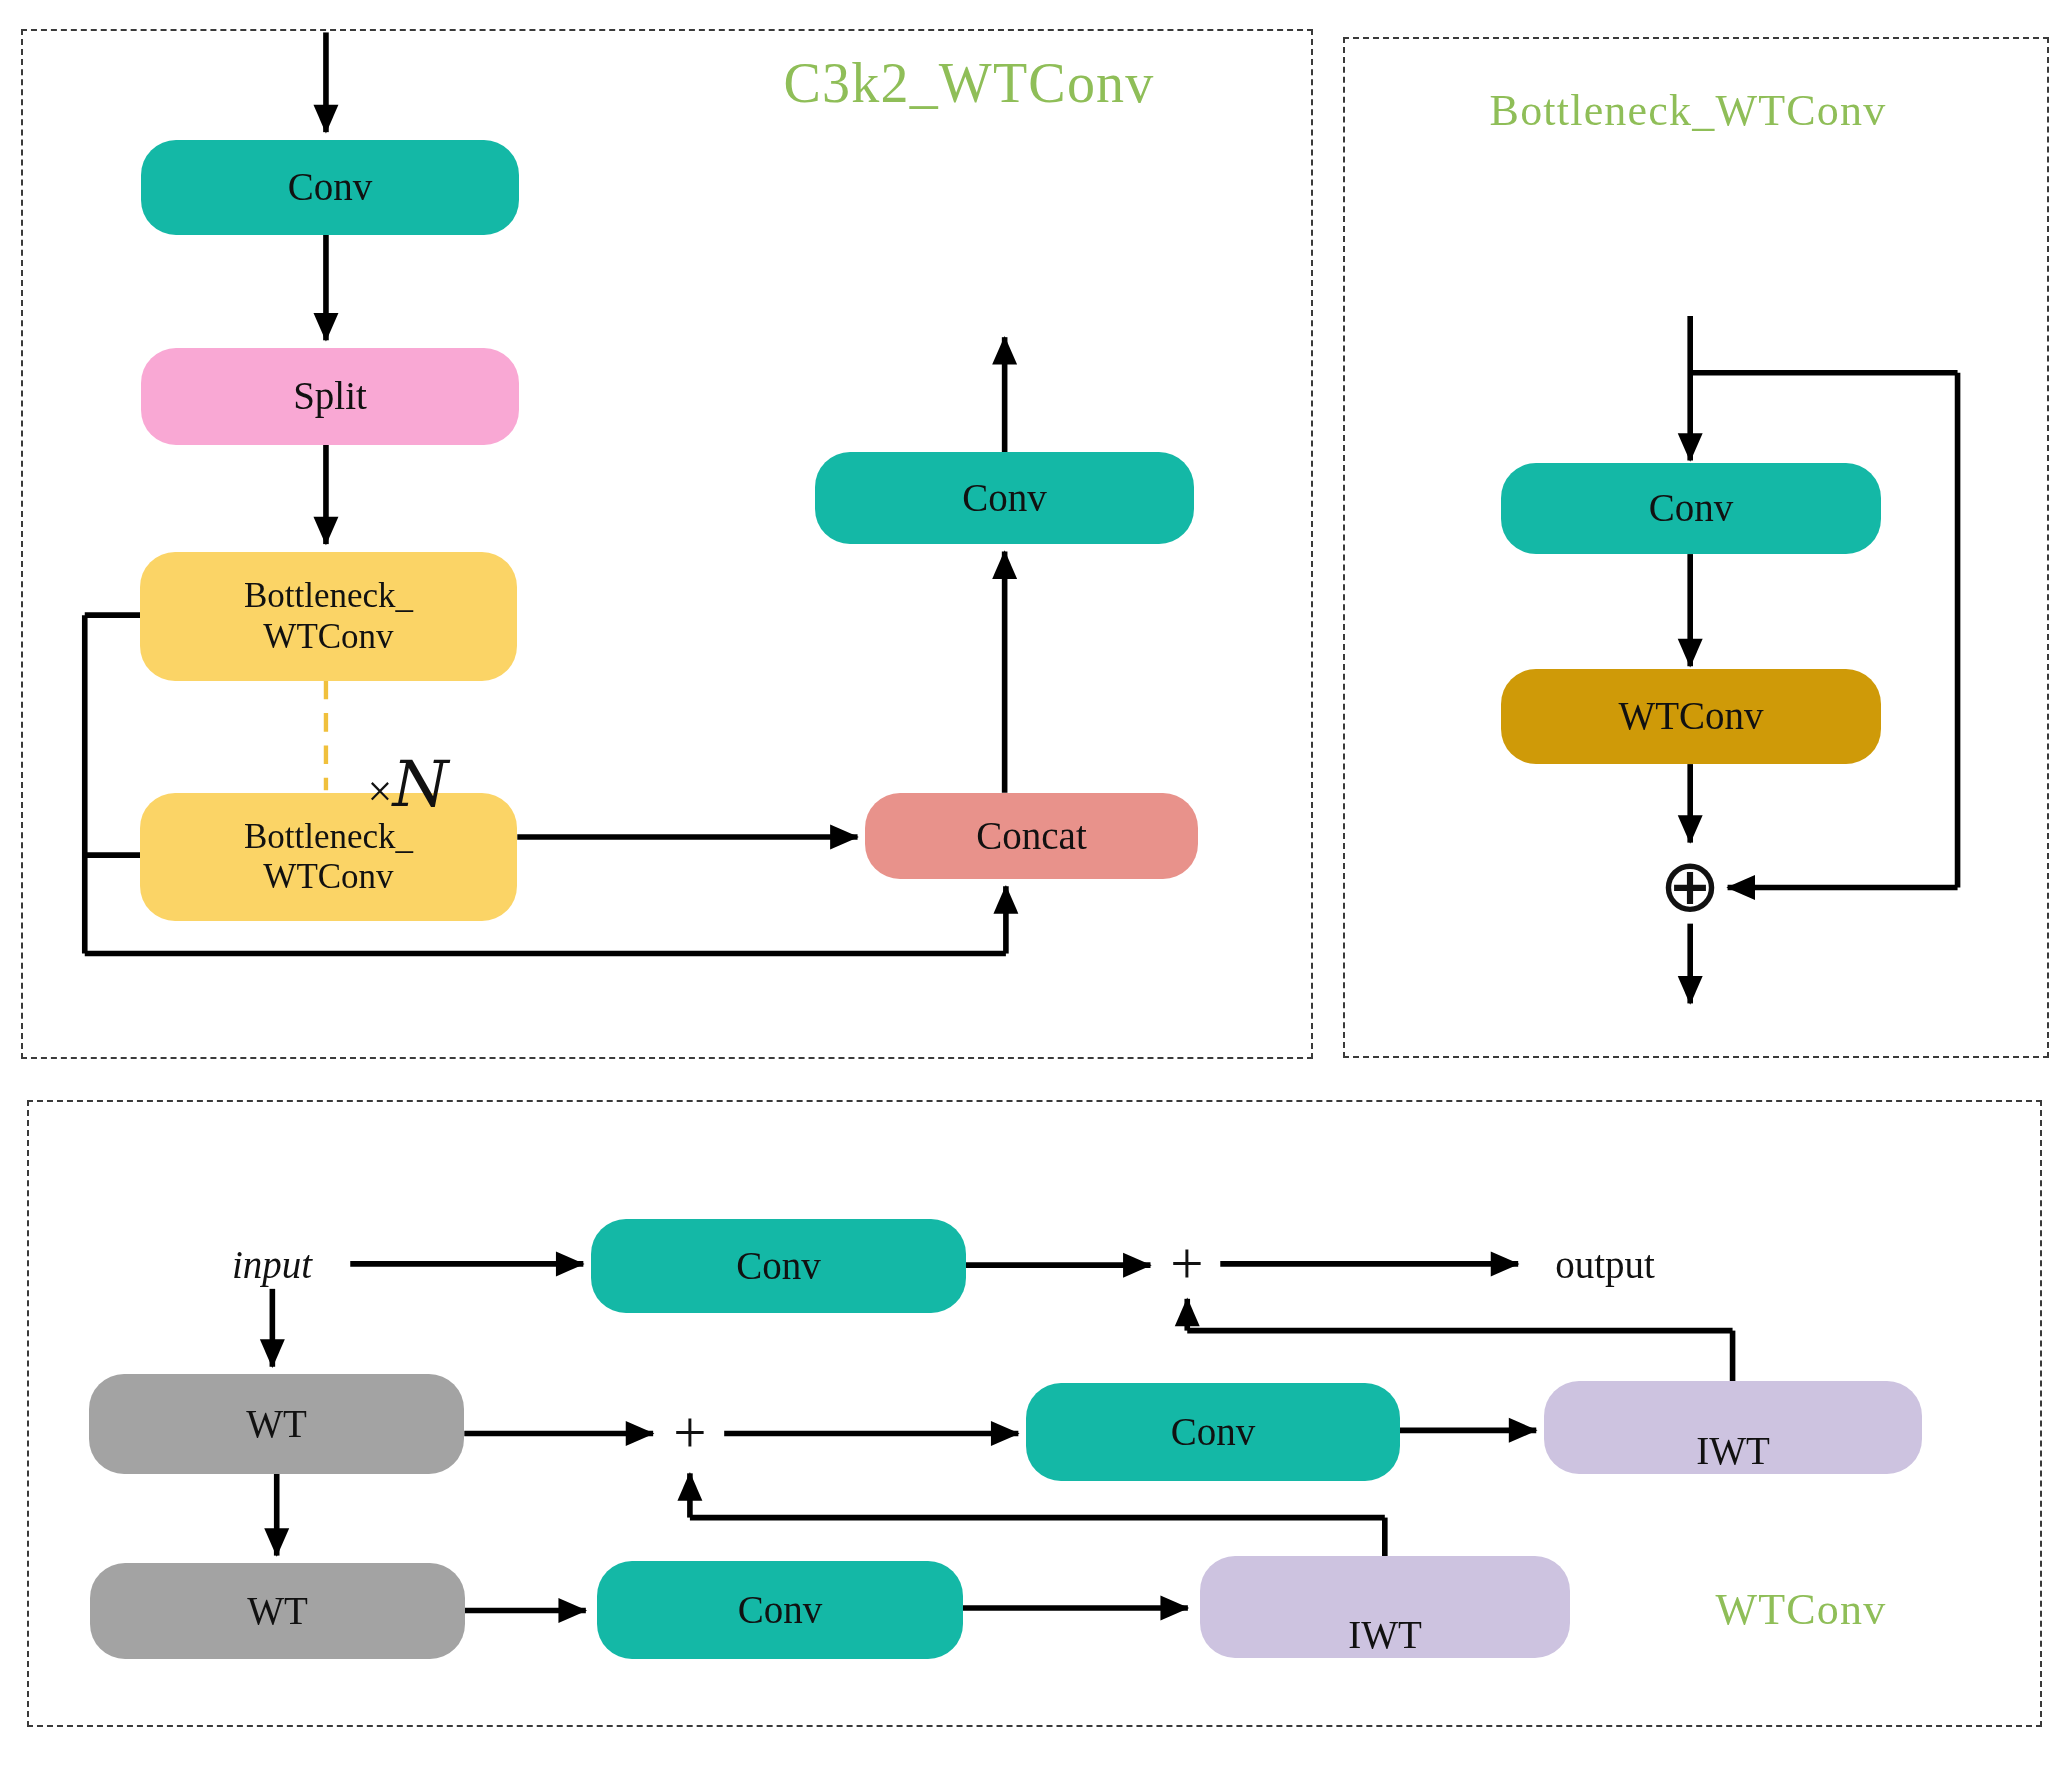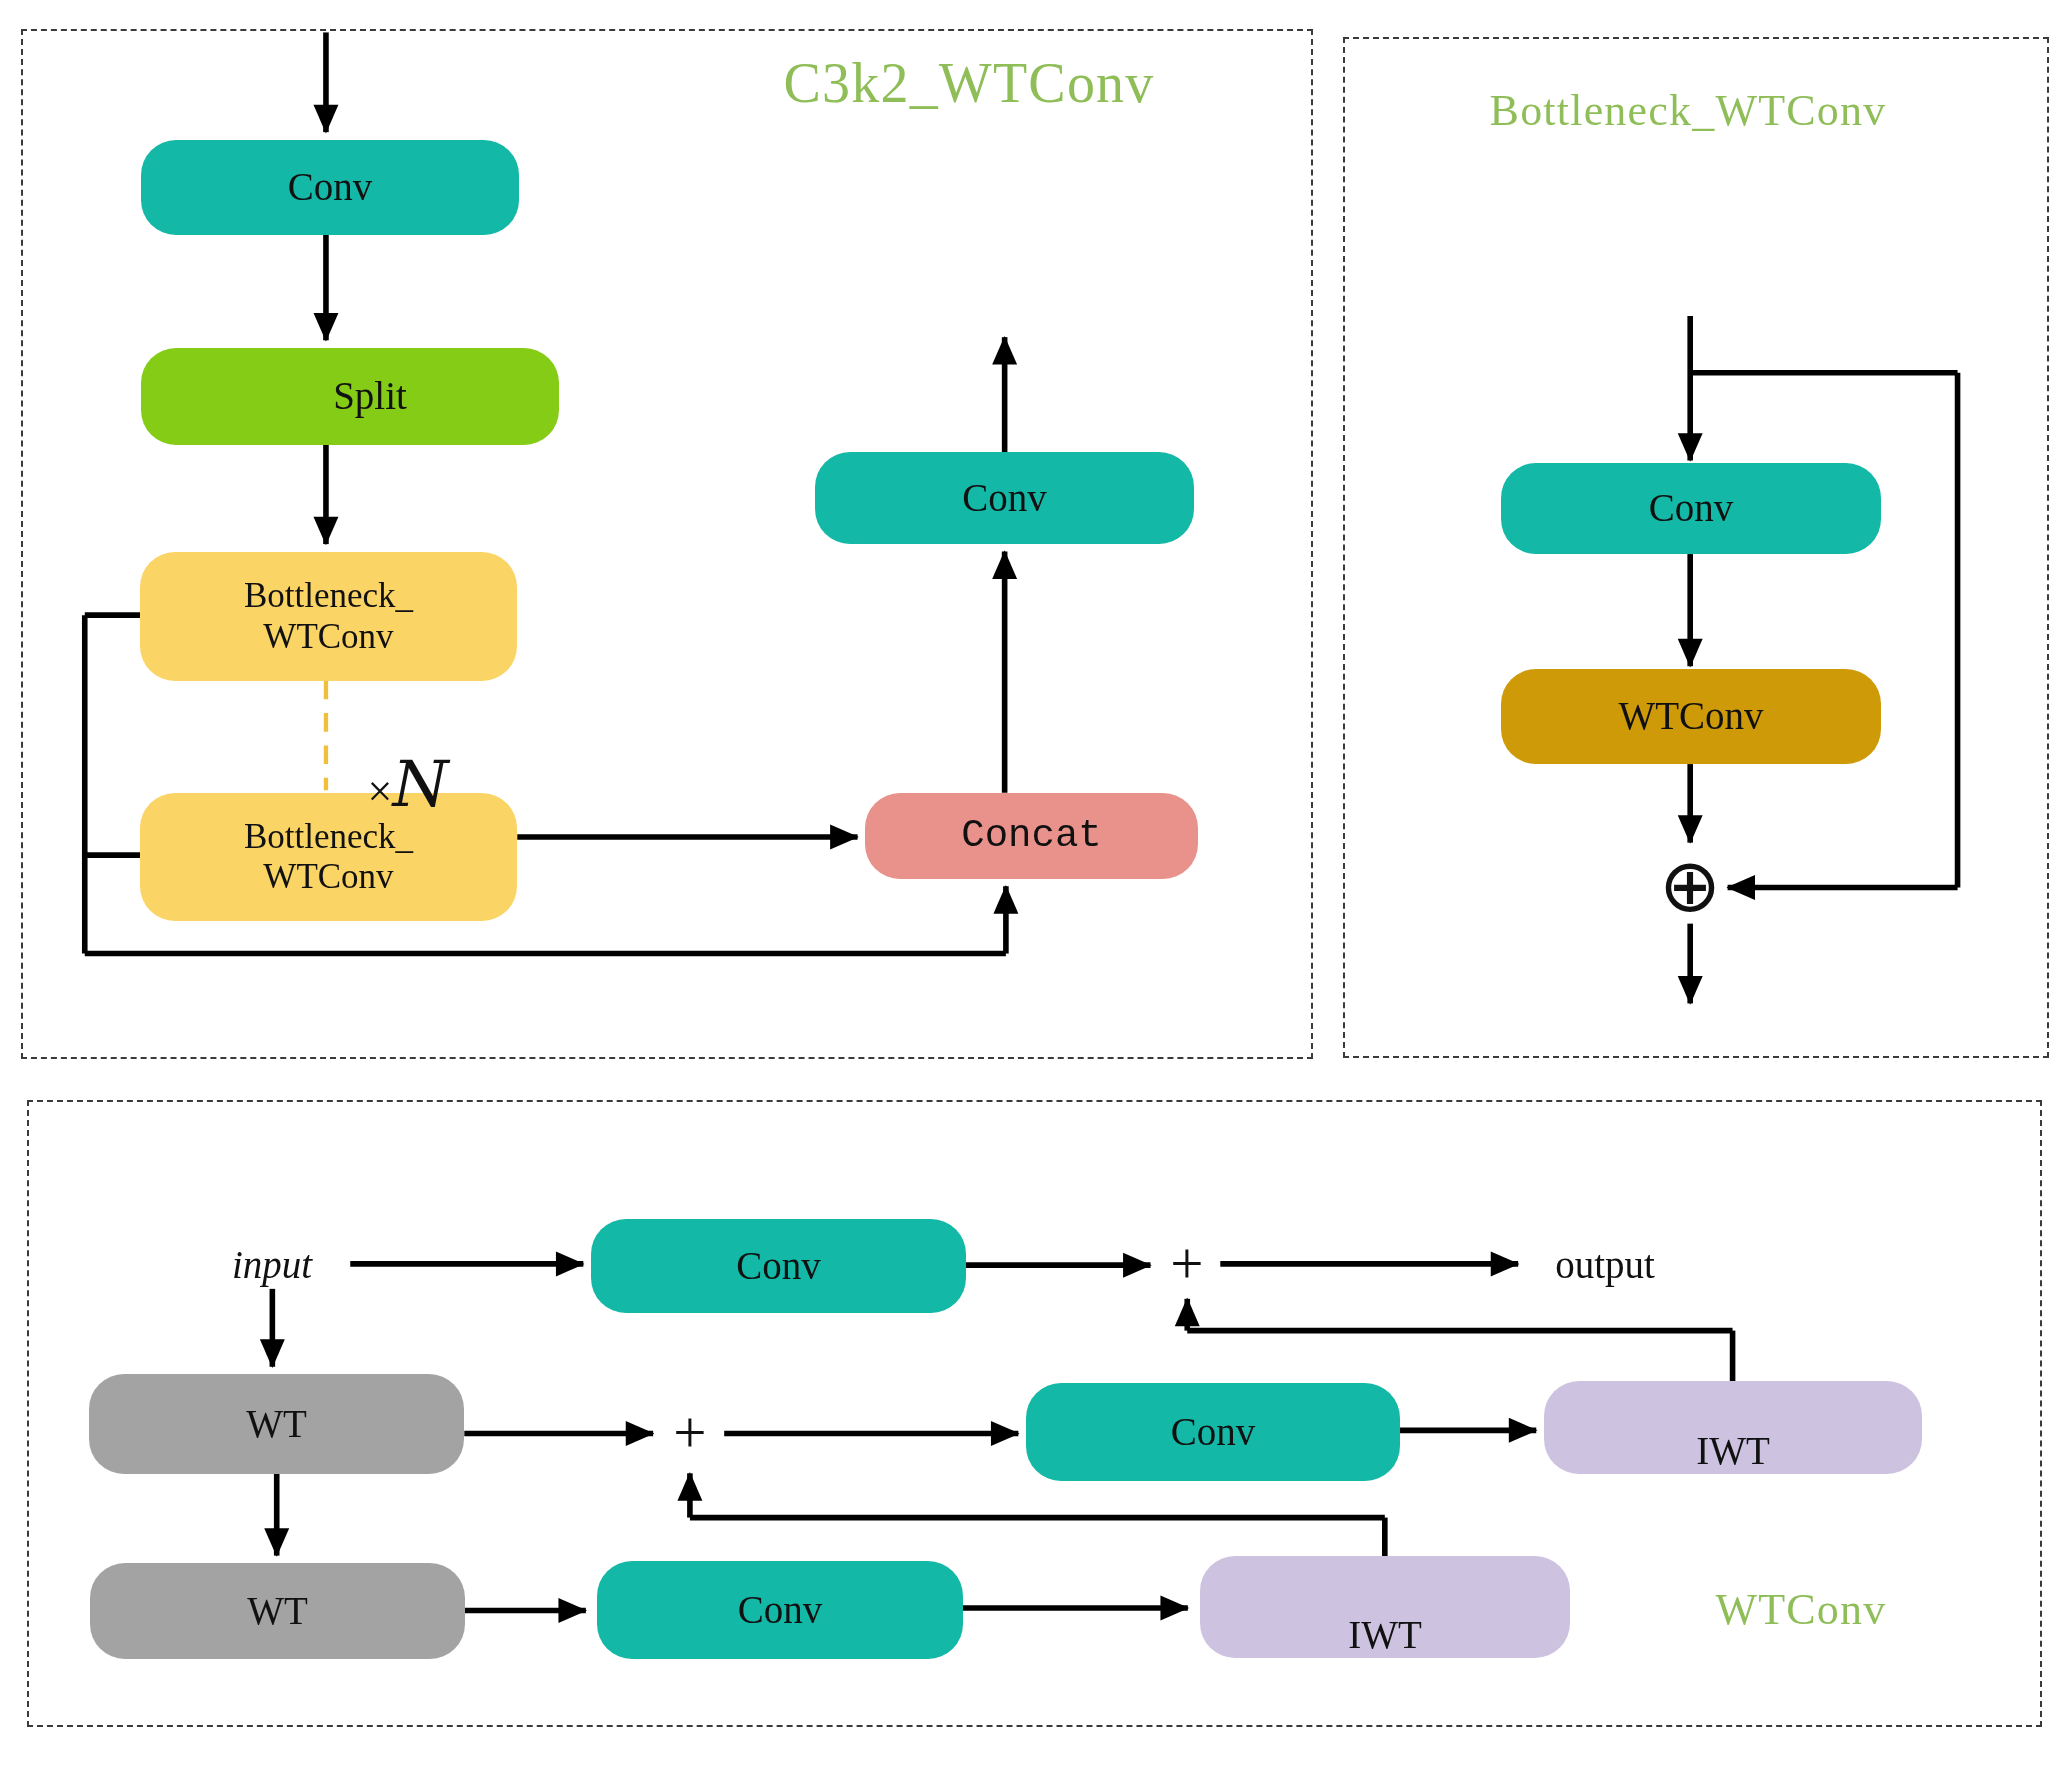--- a/index.html
+++ b/index.html
@@ -21,23 +21,23 @@
            white-space:nowrap; letter-spacing:1.2px; }
   .t1 { left:969px; top:83px;  font-size:56px; }
   .t2 { left:1688px; top:98px;  font-size:44px;margin-top:12px; }
   .t3 { left:1801px; top:1609px; font-size:44px; }
 
   
   .node { position:absolute; border-radius:35px; display:flex; flex-direction:column;
           align-items:center; justify-content:center; text-align:center;
           font-size:39px; line-height:1.15; }
   .c-pink     { background:#14b8a6; }
-  .c-orange   { background:#84cc16;padding-left:40px; }
+  .c-orange   { background:#f9a8d4; }
   .c-yellow   { background:#FBD466; }
-  .c-salmon   { background:#E8928B;font-family:Liberation Mono, monospace; }
+  .c-salmon   { background:#E8928B; }
   .c-gold     { background:#CF9A08; }
   .c-cyan     { background:#a3a3a3; }
   .c-lavender { background:#CDC3E0;justify-content:flex-end; }
 
   .n-conv1a  { left:141px;  top:140px;  width:378px; height:95px; }
   .n-split   { left:141px;  top:348px;  width:378px; height:97px; }
   .n-bn1     { left:140px;  top:552px;  width:377px; height:129px; font-size:35px; }
   .n-bn2     { left:140px;  top:793px; width:377px; height:128px; font-size:35px; }
   .n-conv1b  { left:815px; top:452px;  width:379px; height:92px; }
   .n-concat  { left:865px; top:793px; width:333px; height:86px; }

